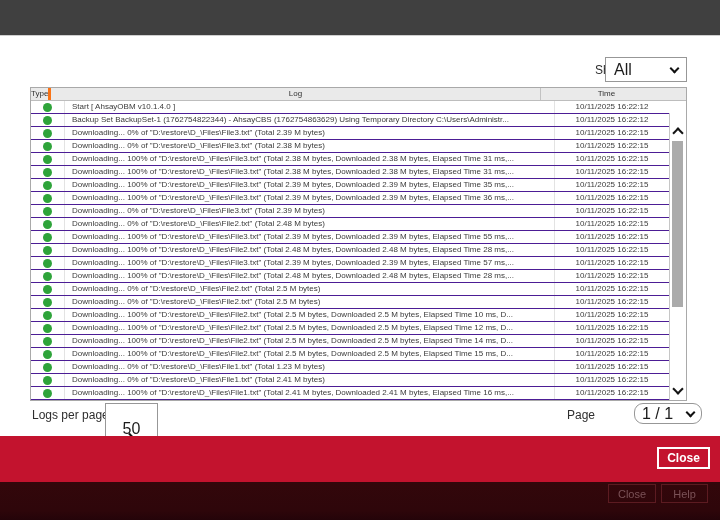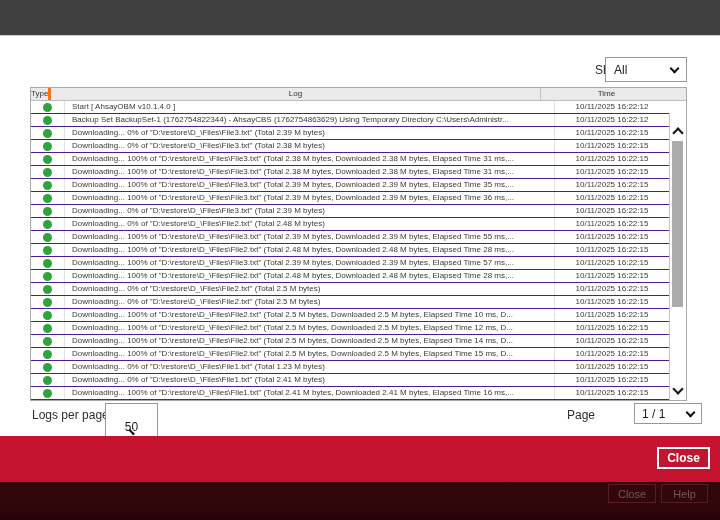--- a/index.html
+++ b/index.html
@@ -15,21 +15,21 @@
     background:#404040;border-bottom:1px solid #cfcfcf;
   }
   
   .show-label{
     position:absolute;top:63px;left:567px;width:58px;
     font-size:12px;color:#2e2e2e;text-align:right;
   }
   .select-box{
     position:absolute;background:#fff;border:1.5px solid #979797;
     display:flex;align-items:center;justify-content:space-between;
-    box-sizing:border-box;font-size:12px;color:#1c1c1c;cursor:default;
+    box-sizing:border-box;font-size:16px;color:#1c1c1c;cursor:default;
   }
   .show-select{left:605px;top:57px;width:82px;height:25px;padding:0 8px 0 8px;}
   .chev{
     display:inline-block;width:5px;height:5px;
     border-right:2px solid #111;border-bottom:2px solid #111;
     transform:rotate(45deg);margin-top:-3px;
   }
   
   .log-table{
     position:absolute;left:30px;top:87px;width:655px;
@@ -81,21 +81,21 @@
   .scroll-up,.scroll-down{
     position:absolute;left:4px;width:6px;height:6px;
     border-right:2px solid #141414;border-bottom:2px solid #141414;
   }
   .scroll-up{top:16px;transform:rotate(-135deg);}
   .scroll-down{top:272px;transform:rotate(45deg);}
   
   .lpp-label{position:absolute;left:32px;top:408px;font-size:12px;color:#2e2e2e;}
   .lpp-select{left:105px;top:403px;width:53px;height:36px;padding:16px 7px;flex-direction:column;}
   .page-label{position:absolute;left:567px;top:408px;font-size:12px;color:#2e2e2e;}
-  .page-select{left:634px;top:403px;width:68px;height:21px;padding:0 7px;}
+  .page-select{left:634px;top:403px;width:68px;height:21px;padding:0 7px;border-radius:9px;}
   
   .red-bar{
     position:absolute;left:0;top:436px;width:720px;height:46px;background:#c3132e;
   }
   .close-btn{
     position:absolute;left:657px;top:11px;width:53px;height:22px;
     border:2px solid #ffffff;box-sizing:border-box;background:transparent;
     color:#ffffff;font-size:12px;font-weight:bold;
     display:flex;align-items:center;justify-content:center;cursor:pointer;
     font-family:"Liberation Sans", sans-serif;

